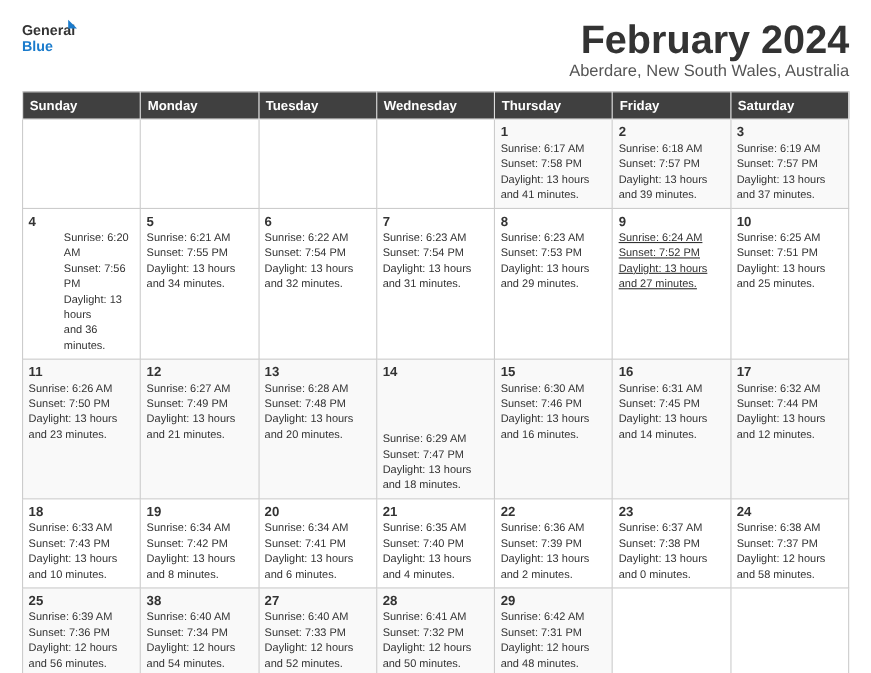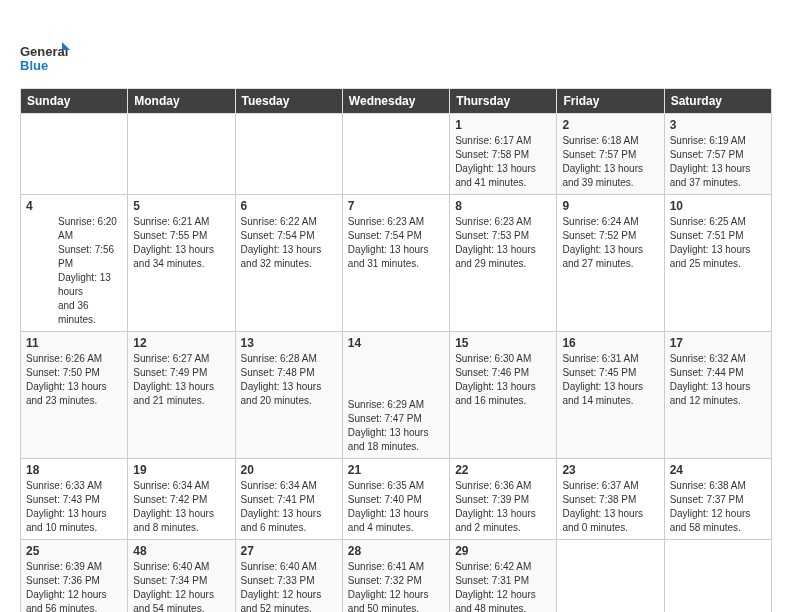--- a/index.html
+++ b/index.html
@@ -13,21 +13,20 @@
     .header {
       display: flex;
       align-items: flex-start;
       justify-content: space-between;
       margin-bottom: 10px;
     }
     .logo {
       display: flex;
       align-items: center;
       gap: 4px;
-      margin-top: 24px;
     }
     .title-block {
       text-align: right;
     }
     .month-year {
       font-size: 36px;
       font-weight: bold;
       color: #333;
       line-height: 1.1;
     }
@@ -83,20 +82,24 @@
 <body>
 
 <div class="header">
   <div class="logo">
   <svg width="50" height="38" viewBox="0 0 50 38">
     <text x="0" y="16" font-size="13" font-weight="bold" font-family="Arial" fill="#333">General</text>
     <text x="0" y="30" font-size="13" font-weight="bold" font-family="Arial" fill="#1a7bcc">Blue</text>
     <polygon points="42,2 50,10 42,10" fill="#1a7bcc"></polygon>
   </svg>
 </div>
+  <div class="title-block">
+    <div class="month-year">February 2024</div>
+    <div class="location">Aberdare, New South Wales, Australia</div>
+  </div>
 </div>
 
 <table>
   <thead>
     <tr>
     <th>Sunday</th>
         <th>Monday</th>
         <th>Tuesday</th>
         <th>Wednesday</th>
         <th>Thursday</th>
@@ -163,21 +166,21 @@
         </td>
         <td>
           <span class="day-num">8</span>
           <div class="day-info" style="white-space: pre-line;">Sunrise: 6:23 AM
 Sunset: 7:53 PM
 Daylight: 13 hours
 and 29 minutes.</div>
         </td>
         <td>
           <span class="day-num">9</span>
-          <div class="day-info" style="white-space: pre-line;">Sunrise: 6:24 AM
+          <div class="day-info" style="white-space: pre-line; text-decoration: underline;">Sunrise: 6:24 AM
 Sunset: 7:52 PM
 Daylight: 13 hours
 and 27 minutes.</div>
         </td>
         <td>
           <span class="day-num">10</span>
           <div class="day-info" style="white-space: pre-line;">Sunrise: 6:25 AM
 Sunset: 7:51 PM
 Daylight: 13 hours
 and 25 minutes.</div>
@@ -287,21 +290,21 @@
       </tr>
       <tr>
         <td>
           <span class="day-num">25</span>
           <div class="day-info" style="white-space: pre-line;">Sunrise: 6:39 AM
 Sunset: 7:36 PM
 Daylight: 12 hours
 and 56 minutes.</div>
         </td>
         <td>
-          <span class="day-num">48</span>
+          <span class="day-num">38</span>
           <div class="day-info" style="white-space: pre-line;">Sunrise: 6:40 AM
 Sunset: 7:34 PM
 Daylight: 12 hours
 and 54 minutes.</div>
         </td>
         <td>
           <span class="day-num">27</span>
           <div class="day-info" style="white-space: pre-line;">Sunrise: 6:40 AM
 Sunset: 7:33 PM
 Daylight: 12 hours

